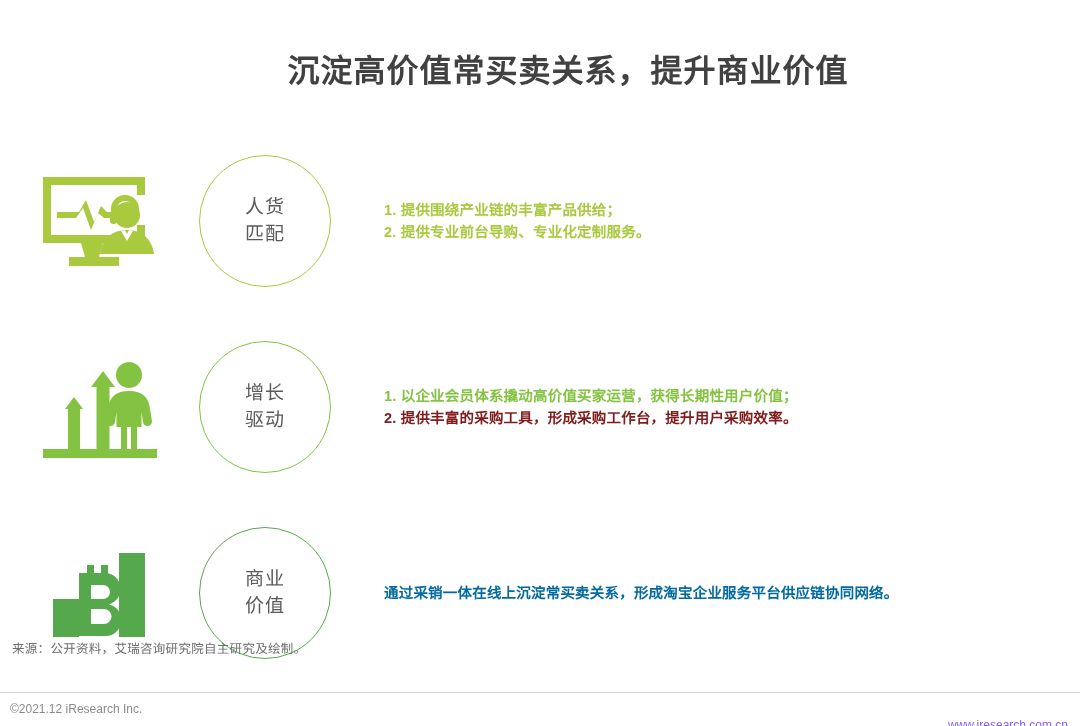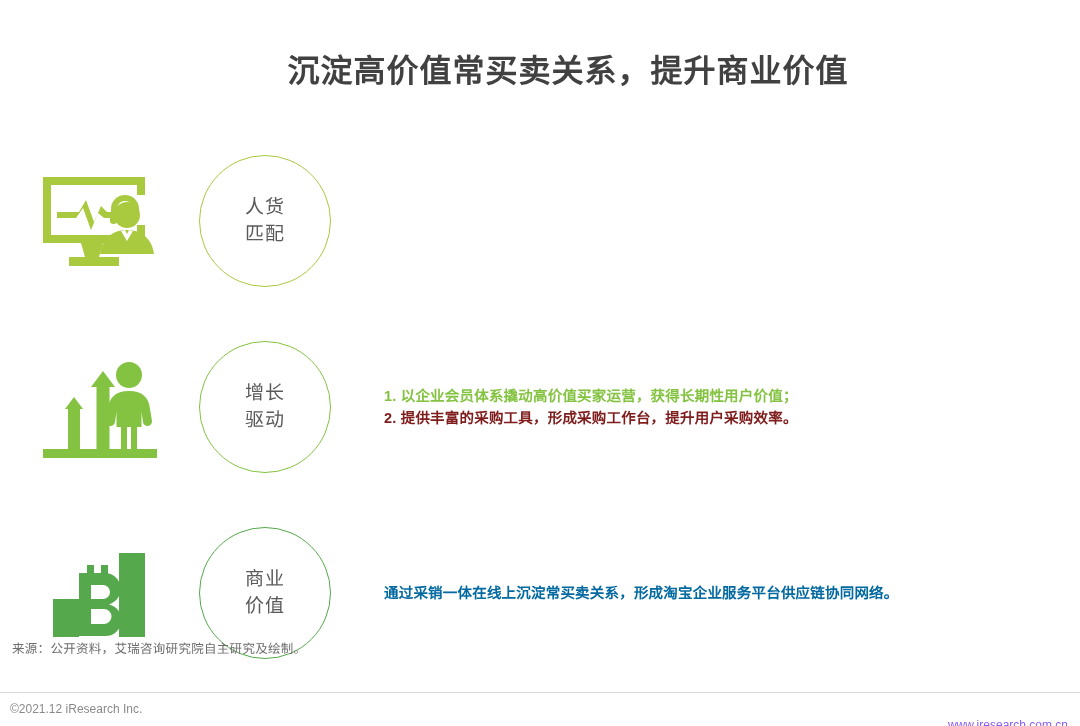--- a/index.html
+++ b/index.html
@@ -165,20 +165,24 @@
           <path d="M80 58 l6 10 l6 -10 l-4 -1 l-2 4 l-2 -4 z" fill="#ffffff"></path>
         </g>
       </svg>
     </div>
     <div class="circle-cell">
       <div class="circle" style="border-color: rgb(169, 201, 63);">
         <span>人货</span>
         <span>匹配</span>
       </div>
     </div>
+    <div class="text-cell">
+      <p style="color: rgb(169, 201, 63);">1. 提供围绕产业链的丰富产品供给；</p>
+      <p style="color: rgb(169, 201, 63);">2. 提供专业前台导购、专业化定制服务。</p>
+    </div>
   </div>
 
   <div class="row">
     <div class="icon-cell">
       <svg width="118" height="108" viewBox="0 0 118 108" aria-hidden="true">
         <g>
 
           <rect x="2" y="96" width="114" height="9" fill="#84c341"></rect>
 
           <path d="M24 56 L42 56 L33 44 Z" fill="#84c341"></path>

